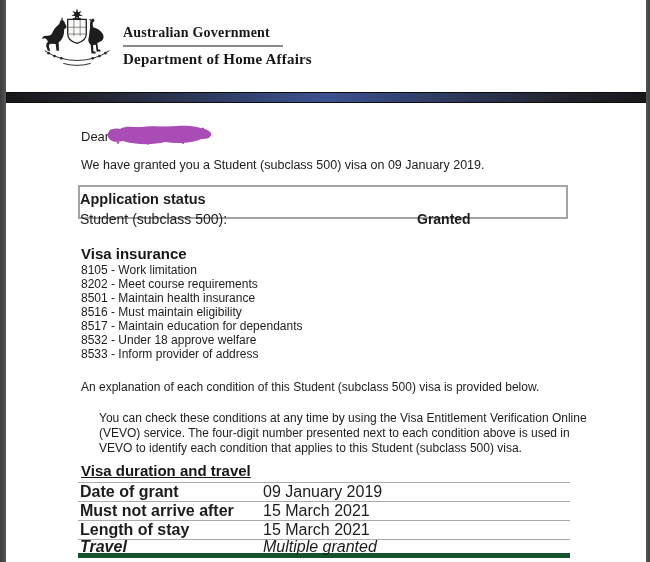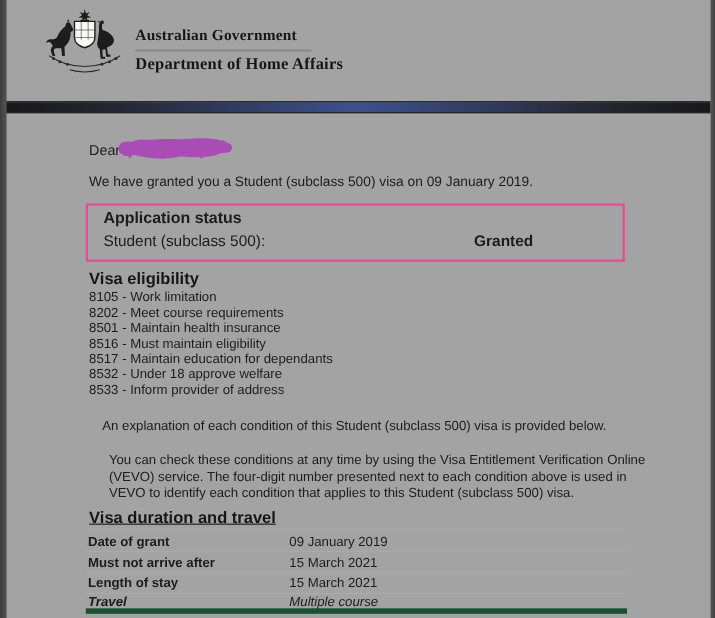--- a/index.html
+++ b/index.html
@@ -1,20 +1,20 @@
 <!DOCTYPE html>
 <html><head>
 <meta charset="utf-8">
 <style>
   * { margin:0; padding:0; box-sizing:border-box; }
   html,body { background:#e9e9e6; }
   .page {
     position:relative;
     width:650px; height:562px;
-    background:#a3a3a3;
+    background:#ffffff;
     overflow:hidden;
     font-family:"Liberation Sans", sans-serif;
     color:#1c1c1c;
   }
   .edge { position:absolute; top:0; bottom:0; z-index:5; }
   .edge.left  { left:0;  width:6px; background:linear-gradient(90deg,#3c3c3c,#555); }
   .edge.right { right:0; width:4px; background:linear-gradient(90deg,#555,#3f3f3f); }
 
   
   .crest { position:absolute; left:33px; top:6px; width:88px; height:64px; }
@@ -29,34 +29,34 @@
     background:linear-gradient(90deg,#18181b 0%,#23252f 14%,#3b5191 50%,#23252f 86%,#18181b 100%);
     border-top:1px solid #0c0c0c; border-bottom:1px solid #0c0c0c;
   }
 
   
   .dear-line { position:absolute; left:81px; top:129px; font-size:13px; }
   .scribble { position:absolute; left:104px; top:122px; width:112px; height:28px; }
   .grant-line { position:absolute; left:81px; top:158px; font-size:12.5px; }
 
   .status-box {
-    position:absolute; left:78px; top:185px; width:490px; height:53px;
-    border:2px solid #ec4899; background:transparent; padding:3px 14px;
+    position:absolute; left:78px; top:185px; width:490px; height:34px;
+    border:2px solid #a3a3a3; background:transparent; padding:3px 0;
   }
   .status-box .title { font-size:14.5px; font-weight:bold; line-height:19px; }
   .status-box .row { position:relative; font-size:14px; line-height:20px; }
   .status-box .row .status { position:absolute; left:337px; top:0; font-weight:bold; }
 
   .sec-heading { position:absolute; left:81px; font-size:15px; font-weight:bold; color:#161616; }
   .cond-list { position:absolute; left:81px; top:263px; font-size:12px; line-height:14px; }
   .cond-list div { white-space:nowrap; }
 
   .para { position:absolute; left:81px; font-size:12px; line-height:15px; }
 
-  .dt-table { position:absolute; left:78px; top:482px; width:492px; font-size:12px; }
+  .dt-table { position:absolute; left:78px; top:482px; width:492px; font-size:16px; }
   .dt-row {
     display:flex; height:19px; align-items:center;
     border-top:1px solid #ababab;
   }
   .dt-row:last-child { border-bottom:5px solid #14532d;font-style:italic; }
   .dt-row .lbl { width:185px; font-weight:bold; padding-left:2px; }
   .dt-row .val { flex:1; }
 </style>
 </head>
 <body>
@@ -125,33 +125,33 @@
   <div class="grant-line">We have granted you a Student (subclass 500) visa on 09 January 2019.</div>
 
   <div class="status-box">
     <div class="title">Application status</div>
     <div class="row">
       <span>Student (subclass 500):</span>
       <span class="status">Granted</span>
     </div>
   </div>
 
-  <div class="sec-heading" style="top:245px;">Visa eligibility</div>
+  <div class="sec-heading" style="top:245px;">Visa insurance</div>
 
   <div class="cond-list">
     <div>8105 - Work limitation</div>
     <div>8202 - Meet course requirements</div>
     <div>8501 - Maintain health insurance</div>
     <div>8516 - Must maintain eligibility</div>
     <div>8517 - Maintain education for dependants</div>
     <div>8532 - Under 18 approve welfare</div>
     <div>8533 - Inform provider of address</div>
   </div>
 
-  <div class="para" style="top:380px;margin-left:12px;">An explanation of each condition of this Student (subclass 500) visa is provided below.</div>
+  <div class="para" style="top:380px;">An explanation of each condition of this Student (subclass 500) visa is provided below.</div>
 
   <div class="para" style="top:411px;margin-left:18px;">
     <div>You can check these conditions at any time by using the Visa Entitlement Verification Online</div>
     <div>(VEVO) service. The four-digit number presented next to each condition above is used in</div>
     <div>VEVO to identify each condition that applies to this Student (subclass 500) visa.</div>
   </div>
 
   <div class="sec-heading" style="top:462px;text-decoration:underline;">Visa duration and travel</div>
 
   <div class="dt-table">
@@ -162,16 +162,16 @@
     <div class="dt-row">
       <span class="lbl">Must not arrive after</span>
       <span class="val">15 March 2021</span>
     </div>
     <div class="dt-row">
       <span class="lbl">Length of stay</span>
       <span class="val">15 March 2021</span>
     </div>
     <div class="dt-row">
       <span class="lbl">Travel</span>
-      <span class="val">Multiple course</span>
+      <span class="val">Multiple granted</span>
     </div>
   </div>
 </div>
 
 </body></html>

